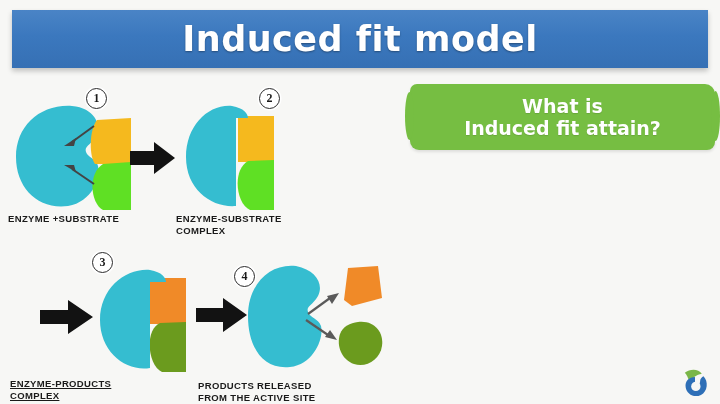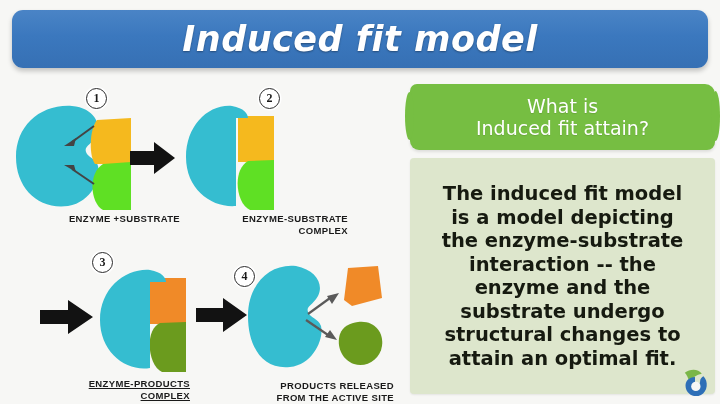--- a/index.html
+++ b/index.html
@@ -16,26 +16,25 @@
   }
 
   
   .title-bar {
     position: absolute;
     left: 12px;
     top: 10px;
     width: 696px;
     height: 58px;
     background: linear-gradient(180deg, #4a84c6 0%, #3b78be 45%, #3670b4 100%);
-    border-radius: 11px;
+    border-radius: 0;
     box-shadow: 0 3px 5px rgba(0,0,0,0.22);
     display: flex;
     align-items: center;
     justify-content: center;
-    font-style: italic;
   }
   .title-bar .title-text {
     color: #ffffff;
     font-size: 35px;
     font-weight: bold;
     letter-spacing: 0.5px;
     text-shadow: 0 1px 2px rgba(0,0,0,0.35);
     font-family: "DejaVu Sans", sans-serif;
   }
 
@@ -74,21 +73,21 @@
     font-size: 12px;
     font-weight: bold;
     display: flex;
     align-items: center;
     justify-content: center;
     font-family: "Liberation Serif", serif;
     z-index: 6;
   }
   .step-label {
     position: absolute;
-    text-align: right;
+    text-align: left;
     font-size: 9.5px;
     font-weight: bold;
     color: #1a1a1a;
     letter-spacing: 0.35px;
     line-height: 11.5px;
     font-family: "Liberation Sans", sans-serif;
     white-space: pre-line;
   }
 
   
@@ -96,20 +95,21 @@
     position: relative;
     width: 305px;
     height: 66px;
     background: #76be42;
     border-radius: 7px 10px 8px 9px;
     display: flex;
     flex-direction: column;
     align-items: center;
     justify-content: center;
     box-shadow: 0 2px 3px rgba(0,0,0,0.10);
+    font-weight: bold;
   }
   .green-banner::before {
     content: "";
     position: absolute;
     left: -5px;
     top: 8px;
     width: 9px;
     height: 48px;
     background: #76be42;
     border-radius: 50%;
@@ -294,30 +294,20 @@
 
 </div>
 
 <div class="info-panel">
 
   <div class="green-banner">
     <div class="banner-line">What is</div>
     <div class="banner-line">Induced fit attain?</div>
   </div>
 
-  <div class="body-card">
-    <div class="body-text">The induced fit model
-is a model depicting
-the enzyme-substrate
-interaction -- the
-enzyme and the
-substrate undergo
-structural changes to
-attain an optimal fit.</div>
-  </div>
 
 </div>
 
 <svg class="logo" viewBox="0 0 40 40">
   <path d="M8,8 C14,3 24,3 28,9 C22,10 16,14 14,20 C12,14 10,10 8,8 Z" fill="#7ab648"></path>
   <path d="M30,12 C36,18 35,30 27,34 C19,38 10,33 9,25 C8,18 13,13 20,13 C20,19 20,24 20,24 C24,24 26,21 26,18 C26,15 28,13 30,12 Z" fill="#2e6fb7"></path>
   <circle cx="21" cy="24" r="5.5" fill="#f7f7f5"></circle>
 </svg>
 
 </body></html>

